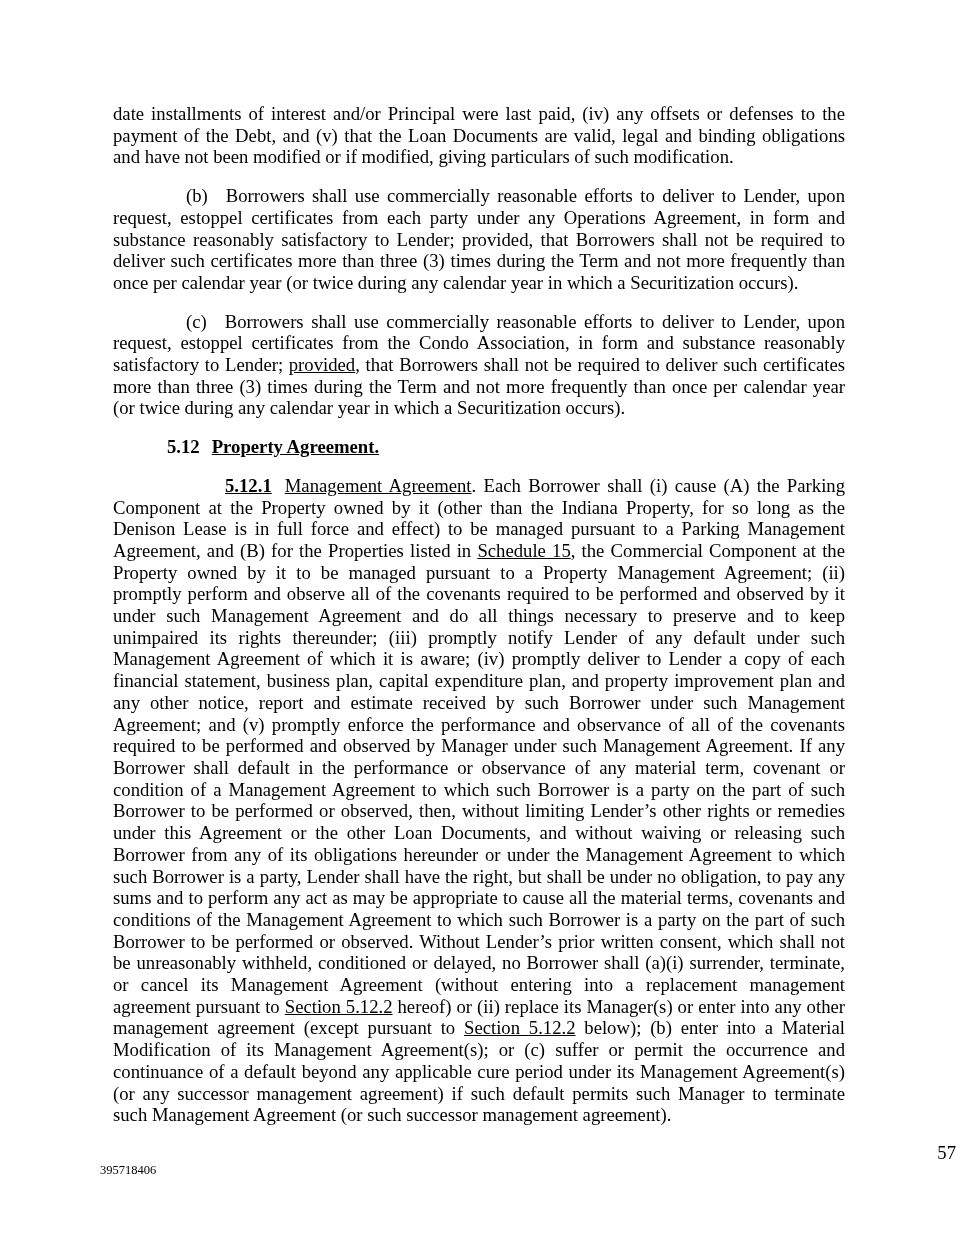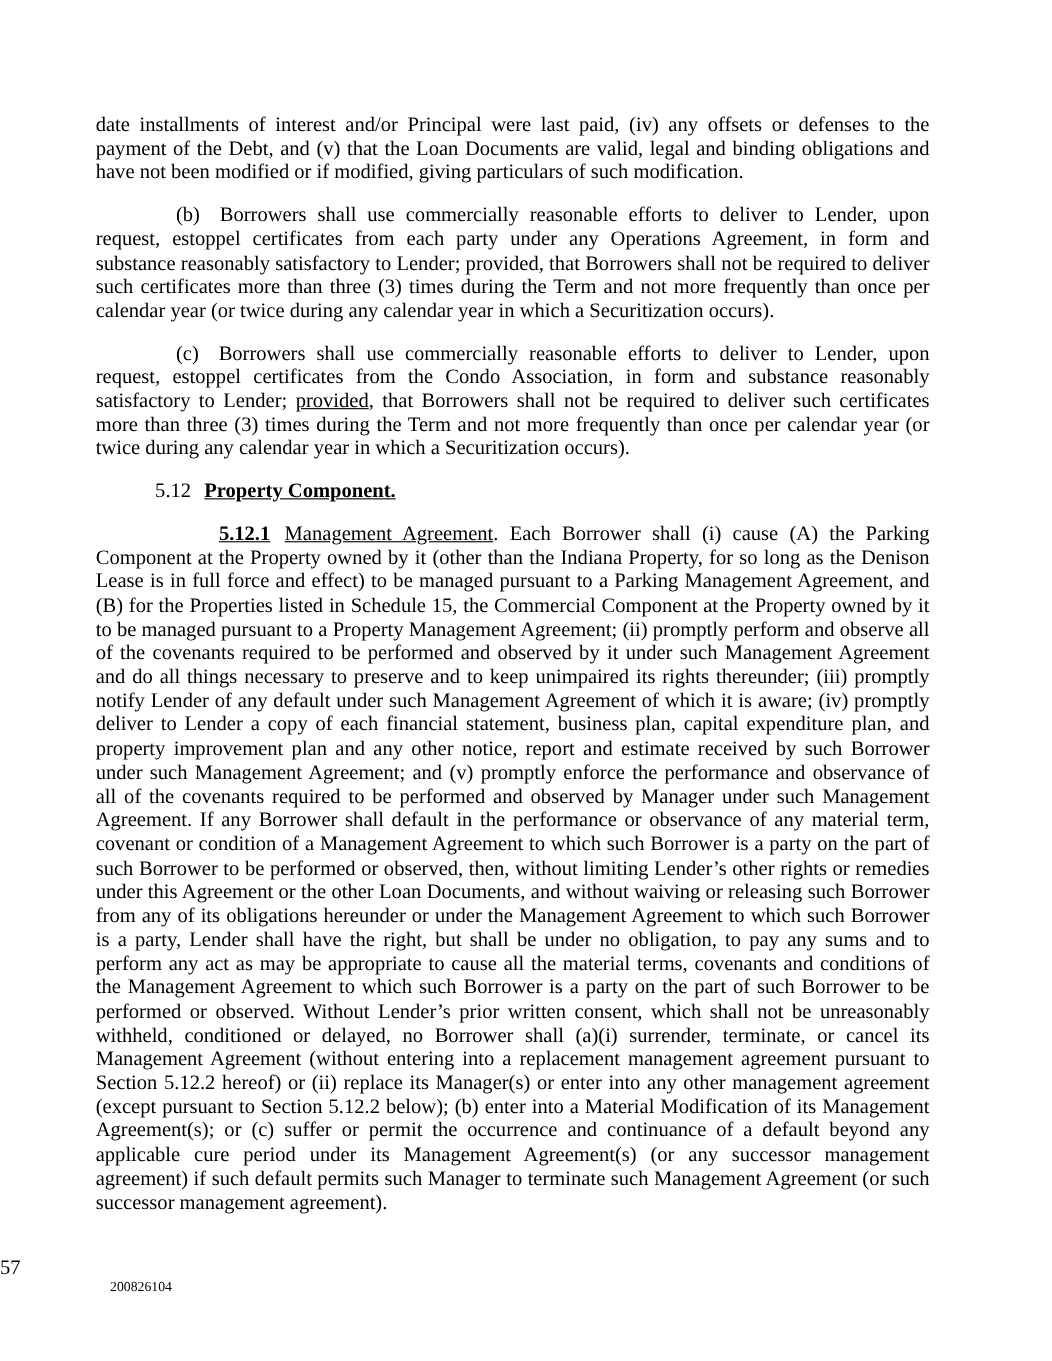--- a/index.html
+++ b/index.html
@@ -11,21 +11,21 @@
     position: relative;
     width: 956px;
     height: 1237px;
     background: #ffffff;
     color: #000000;
     font-family: "Liberation Serif", "DejaVu Serif", serif;
     font-size: 18.7px;
     line-height: 21.7px;
     overflow: hidden;
     box-sizing: border-box;
-    padding: 103px 111px 0 87px;
+    padding: 103px 111px 0 113px;
   }
   .para {
     margin: 0 0 17px 0;
     text-align: justify;
   }
   .tab-indent {
     display: inline-block;
     width: 73px;
   }
   .tab-small {
@@ -38,40 +38,40 @@
   }
   .tab-after-num {
     display: inline-block;
     width: 13px;
   }
   .heading {
     margin: 0 0 17px 54px;
     text-align: left;
   }
   .heading .sec-num {
-    font-weight: normal;
+    font-weight: bold;
   }
   .heading .sec-gap {
     display: inline-block;
     width: 12px;
   }
   .heading .sec-title {
     font-weight: bold;
     text-decoration: underline;
   }
   .bold { font-weight: bold; text-decoration: underline; }
   .bold-underline { font-weight: normal; text-decoration: underline; }
-  .underline { }
+  .underline { text-decoration: underline; }
   .italic-underline { text-decoration: underline; }
   .page-number {
     position: absolute;
     top: 1142px;
     left: 0;
     right: 0;
-    text-align: left;
+    text-align: right;
     font-size: 18.7px;
   }
   .doc-id {
     position: absolute;
     top: 1163px;
     left: 100px;
     font-size: 12.5px;
     line-height: 14px;
   }
 </style>
@@ -79,21 +79,21 @@
 <body>
 
 <div class="page">
 
   <p class="para"><span>date installments of interest and/or Principal were last paid, (iv) any offsets or defenses to the payment of the Debt, and (v) that the Loan Documents are valid, legal and binding obligations and have not been modified or if modified, giving particulars of such modification.</span></p>
 
   <p class="para"><span class="tab-indent"></span><span>(b)</span><span class="tab-small"></span><span>Borrowers shall use commercially reasonable efforts to deliver to Lender, upon request, estoppel certificates from each party under any Operations Agreement, in form and substance reasonably satisfactory to Lender; provided, that Borrowers shall not be required to deliver such certificates more than three (3) times during the Term and not more frequently than once per calendar year (or twice during any calendar year in which a Securitization occurs).</span></p>
 
   <p class="para"><span class="tab-indent"></span><span>(c)</span><span class="tab-small"></span><span>Borrowers shall use commercially reasonable efforts to deliver to Lender, upon request, estoppel certificates from the Condo Association, in form and substance reasonably satisfactory to Lender; </span><span class="italic-underline">provided</span><span>, that Borrowers shall not be required to deliver such certificates more than three (3) times during the Term and not more frequently than once per calendar year (or twice during any calendar year in which a Securitization occurs).</span></p>
 
-  <p class="heading"><span class="sec-num">5.12</span><span class="sec-gap"></span><span class="sec-title">Property Component.</span></p>
+  <p class="heading"><span class="sec-num">5.12</span><span class="sec-gap"></span><span class="sec-title">Property Agreement.</span></p>
 
   <p class="para"><span class="tab-indent-wide"></span><span class="bold">5.12.1</span><span class="tab-after-num"></span><span class="bold-underline">Management Agreement</span><span>.  Each Borrower shall (i) cause (A) the Parking Component at the Property owned by it (other than the Indiana Property, for so long as the Denison Lease is in full force and effect) to be managed pursuant to a Parking Management Agreement, and (B) for the Properties listed in </span><span class="underline">Schedule 15</span><span>, the Commercial Component at the Property owned by it to be managed pursuant to a Property Management Agreement; (ii) promptly perform and observe all of the covenants required to be performed and observed by it under such Management Agreement and do all things necessary to preserve and to keep unimpaired its rights thereunder; (iii) promptly notify Lender of any default under such Management Agreement of which it is aware; (iv) promptly deliver to Lender a copy of each financial statement, business plan, capital expenditure plan, and property improvement plan and any other notice, report and estimate received by such Borrower under such Management Agreement; and (v) promptly enforce the performance and observance of all of the covenants required to be performed and observed by Manager under such Management Agreement.  If any Borrower shall default in the performance or observance of any material term, covenant or condition of a Management Agreement to which such Borrower is a party on the part of such Borrower to be performed or observed, then, without limiting Lender’s other rights or remedies under this Agreement or the other Loan Documents, and without waiving or releasing such Borrower from any of its obligations hereunder or under the Management Agreement to which such Borrower is a party, Lender shall have the right, but shall be under no obligation, to pay any sums and to perform any act as may be appropriate to cause all the material terms, covenants and conditions of the Management Agreement to which such Borrower is a party on the part of such Borrower to be performed or observed.  Without Lender’s prior written consent, which shall not be unreasonably withheld, conditioned or delayed, no Borrower shall (a)(i) surrender, terminate, or cancel its Management Agreement (without entering into a replacement management agreement pursuant to </span><span class="underline">Section 5.12.2</span><span> hereof) or (ii) replace its Manager(s) or enter into any other management agreement (except pursuant to </span><span class="underline">Section 5.12.2</span><span> below); (b)  enter into a Material Modification of its Management Agreement(s); or (c) suffer or permit the occurrence and continuance of a default beyond any applicable cure period under its Management Agreement(s) (or any successor management agreement) if such default permits such Manager to terminate such Management Agreement (or such successor management agreement).</span></p>
 
   <div class="page-number">57</div>
 
-  <div class="doc-id">200826104</div>
+  <div class="doc-id">395718406</div>
 
 </div>
 
 </body></html>

